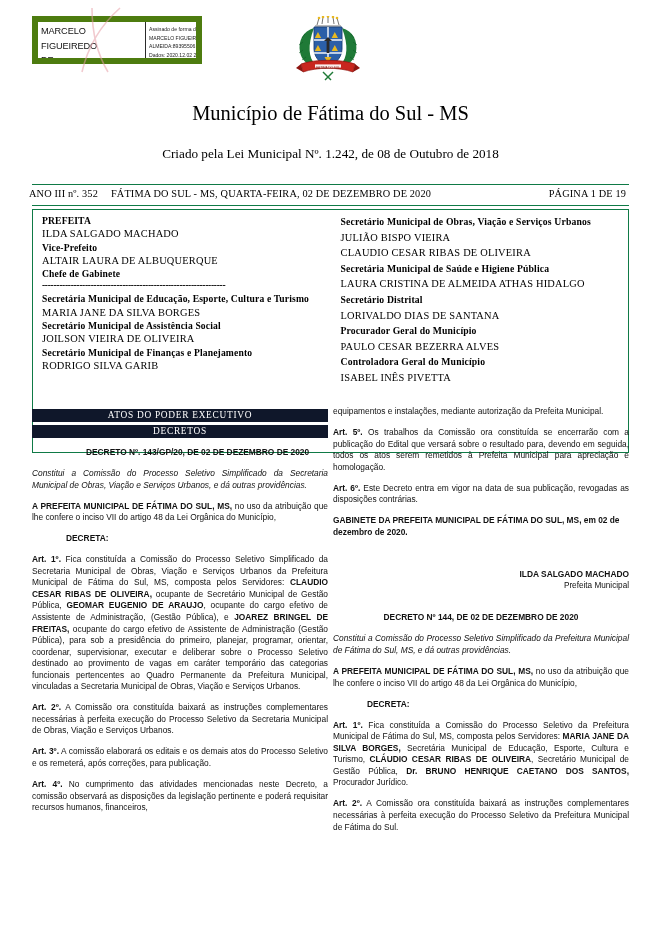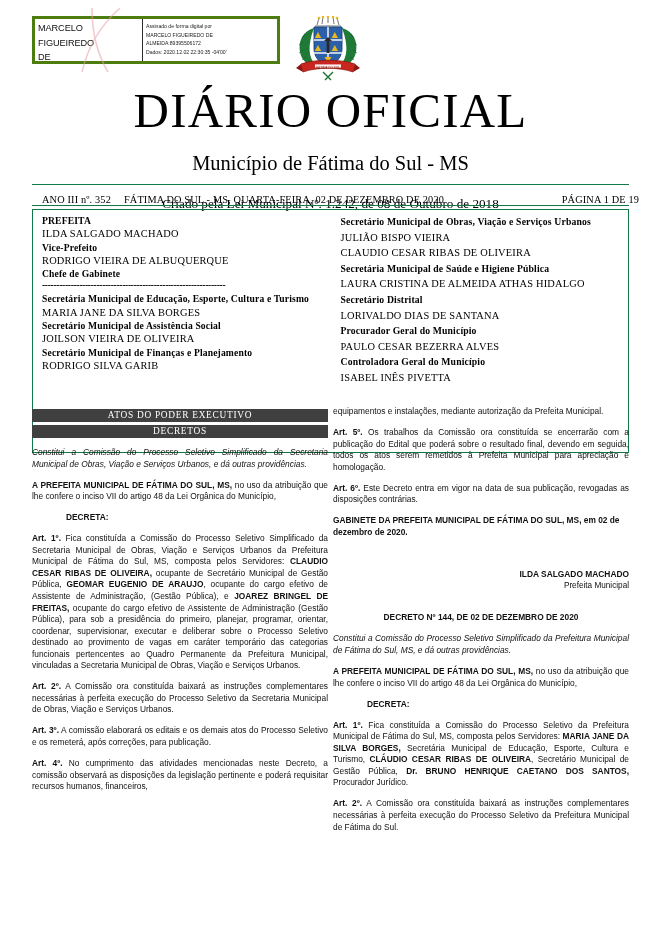--- a/index.html
+++ b/index.html
@@ -13,23 +13,23 @@
     overflow: hidden;
     position: relative;
   }
 
   .page { position: relative; width: 661px; height: 935px; padding: 0; }
 
   
   .sig-wrap {
     position: absolute;
     left: 32px; top: 16px;
-    width: 248px; height: 48px;
+    width: 170px; height: 48px;
     display: flex;
-    border: 3px solid #4d7c0f;
+    border: 6px solid #4d7c0f;
   }
   .sig-left {
     width: 108px;
     padding: 2px 2px 0 3px;
     font-family: "Liberation Sans", sans-serif;
     font-size: 9.2px;
     line-height: 14.5px;
     letter-spacing: -0.1px;
     color: #111;
     border-right: 1px solid #2b2b2b;
@@ -78,22 +78,22 @@
     line-height: 18px;
     margin-top: 20px;
   }
 
   
   .inforule-top {
     position: absolute; left: 32px; top: 184px; width: 597px;
     border-top: 1.4px solid #0f7a46;
   }
   .infobar {
-    position: absolute; left: 42px; top: 188px; width: 597px; height: 17px;
-    display: flex; align-items: flex-end; justify-content: space-between;
+    position: absolute; left: 29px; top: 188px; width: 597px; height: 17px;
+    display: flex; align-items: flex-start; justify-content: space-between;
     font-family: "Liberation Serif", serif;
     font-size: 10.3px;
     letter-spacing: .15px;
   }
   .infobar .ib-left { display: flex; gap: 13px; }
   .inforule-bot {
     position: absolute; left: 32px; top: 205px; width: 597px;
     border-top: 1.4px solid #0f7a46;
   }
 
@@ -127,21 +127,21 @@
     overflow: hidden;
     white-space: nowrap;
     height: 12px;
     font-weight: bold;
   }
   .off-col.right .role { font-size: 9.7px; line-height: 15.6px; }
   .off-col.right .person { font-size: 10.4px; line-height: 15.6px; }
 
   
   .banner {
-    background: #404040;
+    background: #0f172a;
     color: #ffffff;
     text-align: center;
     font-family: "Liberation Serif", serif;
     font-size: 9.4px;
     letter-spacing: .7px;
     height: 13px;
     line-height: 13px;
   }
   .banner-exec { position: absolute; left: 32px; top: 409px; width: 296px; }
   .banner-dec  { position: absolute; left: 32px; top: 425px; width: 296px; }
@@ -247,41 +247,40 @@
     <path d="M8 48 L3 52 L10 56 Z" fill="#8e140f"></path>
     <path d="M62 48 L67 52 L60 56 Z" fill="#8e140f"></path>
 
     <g stroke="#1f7a37" stroke-width="1.4" fill="none">
       <path d="M30 56 L38 64"></path>
         <path d="M40 56 L32 64"></path>
     </g>
   </svg>
 
   <div class="masthead">
-    <div class="dotitle">DIÁRIO OFICIAL</div>
     <div class="dosub">Município de Fátima do Sul - MS</div>
     <div class="dolaw">Criado pela Lei Municipal Nº. 1.242, de 08 de Outubro de 2018</div>
   </div>
 
   <div class="inforule-top"></div>
   <div class="infobar">
     <div class="ib-left">
       <span>ANO III nº. 352</span>
       <span>FÁTIMA DO SUL - MS, QUARTA-FEIRA,  02 DE DEZEMBRO DE 2020</span>
     </div>
     <span>PÁGINA 1 DE 19</span>
   </div>
   <div class="inforule-bot"></div>
 
   <div class="officials">
     <div class="off-col left">
       <div class="role">PREFEITA</div>
       <div class="person">ILDA SALGADO MACHADO</div>
       <div class="role">Vice-Prefeito</div>
-      <div class="person">RODRIGO VIEIRA DE ALBUQUERQUE</div>
+      <div class="person">ALTAIR LAURA DE ALBUQUERQUE</div>
       <div class="role">Chefe de Gabinete</div>
       <div class="dashrule">----------------------------------------------------------------</div>
       <div class="role">Secretária Municipal de Educação, Esporte, Cultura e Turismo</div>
       <div class="person">MARIA JANE DA SILVA BORGES</div>
       <div class="role">Secretário Municipal de Assistência Social</div>
       <div class="person">JOILSON VIEIRA DE OLIVEIRA</div>
       <div class="role">Secretário Municipal de Finanças e Planejamento</div>
       <div class="person">RODRIGO SILVA GARIB</div>
     </div>
     <div class="off-col right">
@@ -297,20 +296,21 @@
       <div class="role">Controladora Geral do Município</div>
       <div class="person">ISABEL INÊS PIVETTA</div>
     </div>
   </div>
 
   <div class="banner banner-exec">ATOS DO PODER EXECUTIVO</div>
   <div class="banner banner-dec">DECRETOS</div>
 
   <div class="col left">
 
+    <p class="b indent-big">DECRETO Nº. 143/GP/20, DE 02 DE DEZEMBRO DE 2020</p>
 
     <p class="i">Constitui a Comissão do Processo Seletivo Simplificado da Secretaria Municipal de Obras, Viação e Serviços Urbanos, e dá outras providências.</p>
 
     <p><span class="b">A PREFEITA MUNICIPAL DE FÁTIMA DO SUL, MS,</span><span> no uso da atribuição que lhe confere o inciso VII do artigo 48 da Lei Orgânica do Município,</span></p>
 
     <p class="b indent">DECRETA:</p>
 
     <p><span class="b">Art. 1º.</span><span> Fica constituída a Comissão do Processo Seletivo Simplificado da Secretaria Municipal de Obras, Viação e Serviços Urbanos da Prefeitura Municipal de Fátima do Sul, MS, composta pelos Servidores: </span><span class="b">CLAUDIO CESAR RIBAS DE OLIVEIRA,</span><span> ocupante de Secretário Municipal de Gestão Pública, </span><span class="b">GEOMAR EUGENIO DE ARAUJO</span><span>, ocupante do cargo efetivo de Assistente de Administração, (Gestão Pública),  e </span><span class="b">JOAREZ BRINGEL DE FREITAS,</span><span> ocupante do cargo efetivo de Assistente de Administração (Gestão Pública), para sob a presidência do primeiro, planejar, programar, orientar, coordenar, supervisionar, executar e deliberar sobre o Processo Seletivo destinado ao provimento de vagas em caráter temporário das categorias funcionais pertencentes ao Quadro Permanente da Prefeitura Municipal, vinculadas a Secretaria Municipal de Obras, Viação e Serviços Urbanos.</span></p>
 
     <p><span class="b">Art. 2º.</span><span> A Comissão ora constituída baixará as instruções complementares necessárias à perfeita execução do Processo Seletivo da Secretaria Municipal de Obras, Viação e Serviços Urbanos.</span></p>
@@ -318,21 +318,21 @@
     <p><span class="b">Art. 3º.</span><span> A comissão elaborará os editais e os demais atos do Processo Seletivo e os remeterá, após correções, para publicação.</span></p>
 
     <p class="tight"><span class="b">Art. 4º.</span><span> No cumprimento das atividades mencionadas neste Decreto, a comissão observará as disposições da legislação pertinente e poderá requisitar recursos humanos, financeiros,</span></p>
 
   </div>
 
   <div class="col right">
 
     <p>equipamentos e instalações, mediante autorização da Prefeita Municipal.</p>
 
-    <p><span class="b">Art. 5º.</span><span> Os trabalhos da Comissão ora constituída se encerrarão com a publicação do Edital que poderá sobre o resultado final, devendo em seguida, todos os atos serem remetidos à Prefeita Municipal para apreciação e homologação.</span></p>
+    <p><span class="b">Art. 5º.</span><span> Os trabalhos da Comissão ora constituída se encerrarão com a publicação do Edital que versará sobre o resultado para, devendo em seguida, todos os atos serem remetidos à Prefeita Municipal para apreciação e homologação.</span></p>
 
     <p><span class="b">Art. 6º.</span><span> Este Decreto entra em vigor na data de sua publicação, revogadas as disposições contrárias.</span></p>
 
     <p class="no-just"><span class="b">GABINETE DA PREFEITA MUNICIPAL DE FÁTIMA DO SUL, MS</span><span class="b">, em 02 de dezembro de 2020.</span></p>
 
     <div class="spacer-lg"></div>
 
     <p class="rgt sign-name tight">ILDA SALGADO MACHADO</p>
     <p class="rgt sign-role">Prefeita Municipal</p>
 

